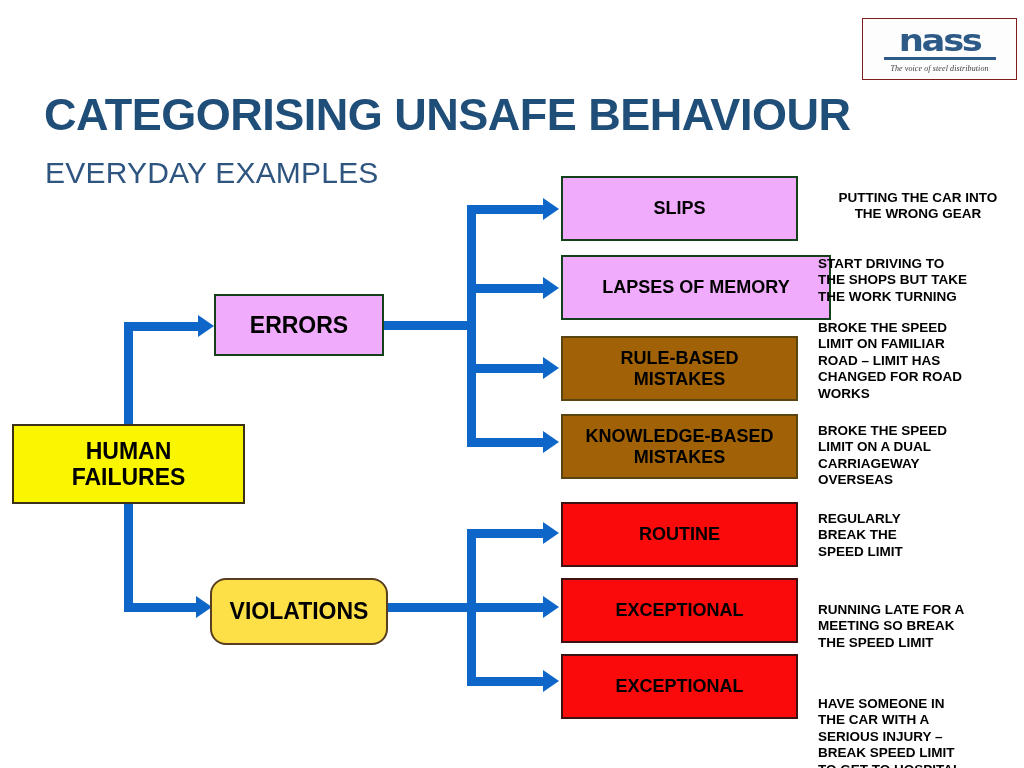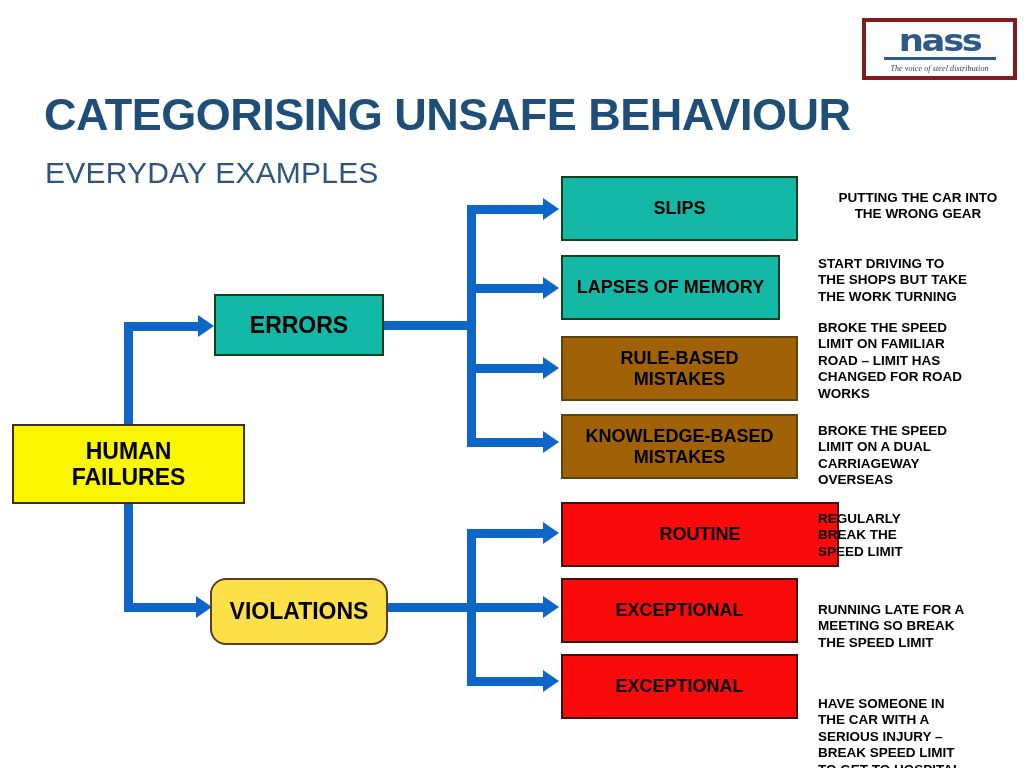--- a/index.html
+++ b/index.html
@@ -16,21 +16,21 @@
     color: #000;
   }
 
   
   #logo-box {
     position: absolute;
     left: 862px;
     top: 18px;
     width: 155px;
     height: 62px;
-    border: 4px solid #7f1d1d;
+    border: 1px solid #7f1d1d;
     background: #fdfdfd;
     box-sizing: border-box;
     display: flex;
     flex-direction: column;
     align-items: center;
     justify-content: center;
   }
   #logo-wordmark {
     font-family: "DejaVu Sans", sans-serif;
     font-weight: bold;
@@ -85,21 +85,21 @@
     box-sizing: border-box;
     border: 2px solid #3d3118;
     display: flex;
     align-items: center;
     justify-content: center;
     text-align: center;
     font-weight: bold;
     color: #000;
     line-height: 1.15;
   }
-  .node.green  { background: #14b8a6; border-color: #14401a; }
+  .node.green  { background: #f0abfc; border-color: #14401a; }
   .node.amber  { background: #a16207; border-color: #5a4410; }
   .node.red    { background: #FA0A0A; border-color: #3d1111; }
   .node.yellow { background: #FAF500; border-color: #3d3118; }
   .node.peach  { background: #fde047; border-color: #5a3e22; border-radius: 16px; }
 
   #node-human-failures {
     left: 12px; top: 424px; width: 233px; height: 80px;
     font-size: 23px;
   }
   #node-human-failures .lbl { white-space: pre-line; }
@@ -107,24 +107,24 @@
   #node-errors {
     left: 214px; top: 294px; width: 170px; height: 62px;
     font-size: 23px;
   }
   #node-violations {
     left: 210px; top: 578px; width: 178px; height: 67px;
     font-size: 23px;
   }
 
   #node-slips          { left: 561px; top: 176px; width: 237px; height: 65px; font-size: 18px; }
-  #node-lapses         { left: 561px; top: 255px; width: 219px; height: 65px; font-size: 18px; }
+  #node-lapses         { left: 561px; top: 255px; width: 270px; height: 65px; font-size: 18px; }
   #node-rule-based     { left: 561px; top: 336px; width: 237px; height: 65px; font-size: 18px; }
   #node-knowledge      { left: 561px; top: 414px; width: 237px; height: 65px; font-size: 18px; }
-  #node-routine        { left: 561px; top: 502px; width: 278px; height: 65px; font-size: 18px; }
+  #node-routine        { left: 561px; top: 502px; width: 237px; height: 65px; font-size: 18px; }
   #node-situational    { left: 561px; top: 578px; width: 237px; height: 65px; font-size: 18px; }
   #node-exceptional    { left: 561px; top: 654px; width: 237px; height: 65px; font-size: 18px; }
 
   .node .lbl { white-space: pre-line; display: block; }
 
   
   .annot {
     position: absolute;
     left: 818px;
     width: 200px;

